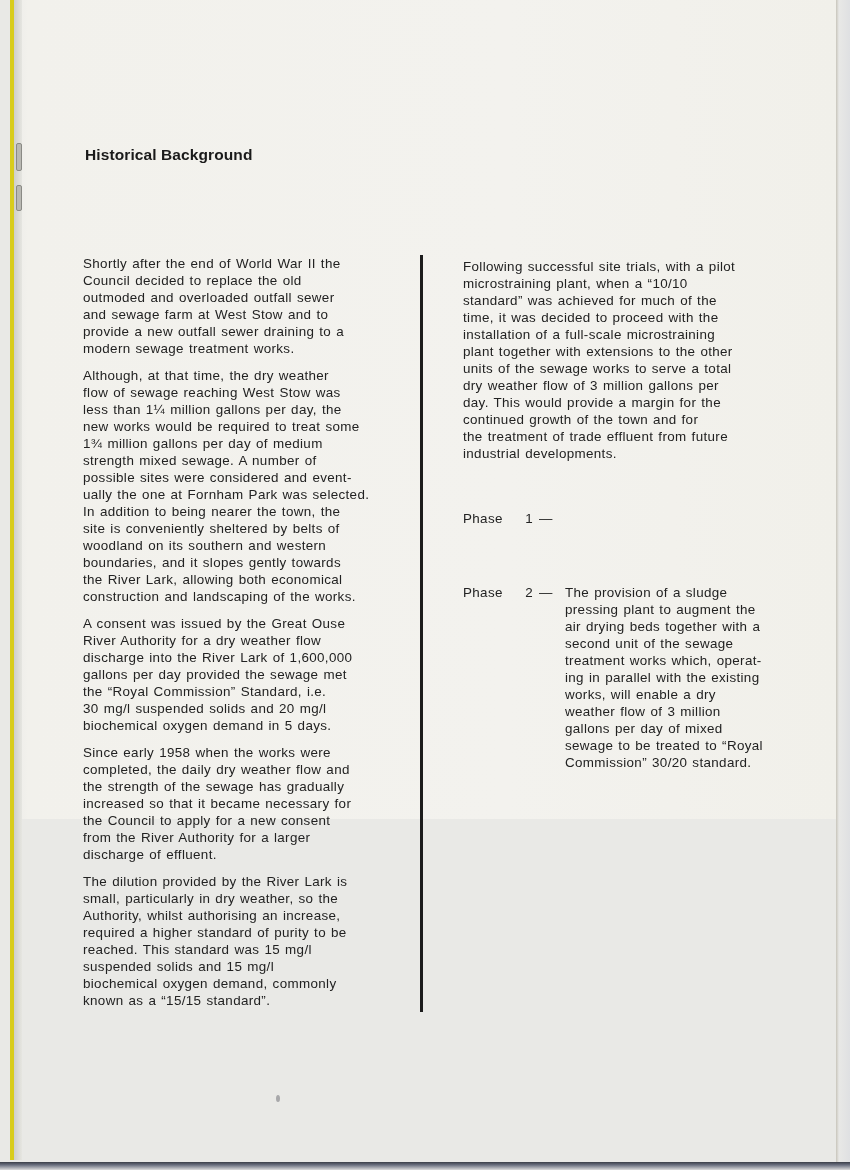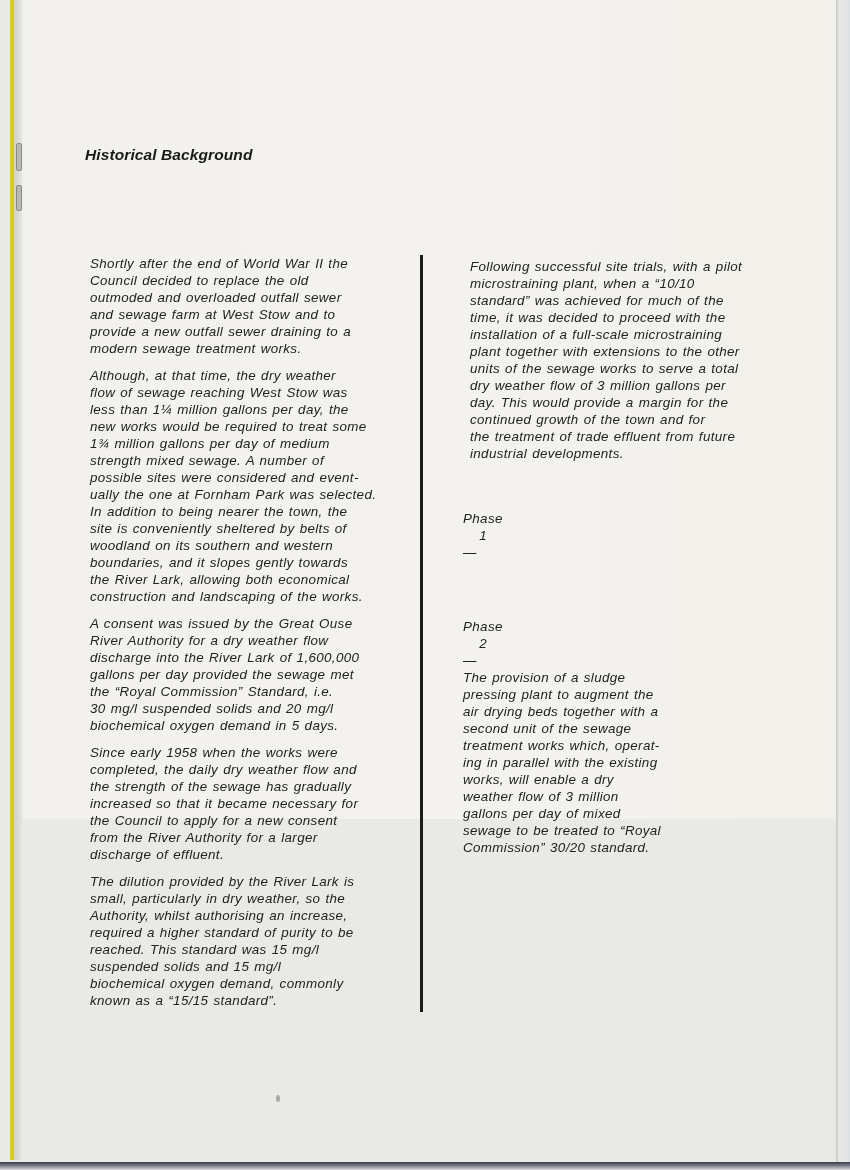--- a/index.html
+++ b/index.html
@@ -15,21 +15,20 @@
       font-family: "Liberation Sans", sans-serif;
       color: #1e1e1e;
     }
     .page {
       position: absolute;
       left: 10px;
       top: 0;
       width: 826px;
       height: 819px;
       background: linear-gradient(90deg, #ebebe7 0px, #f2f1ec 18px, #f3f2ee 60%, #f1f0ea 100%);
-      font-style: italic;
     }
     .binding-edge {
       position: absolute;
       left: 0;
       top: 0;
       width: 4px;
       height: 1160px;
       background: #d8cc1c;
     }
     .spine-shadow {
@@ -78,21 +77,21 @@
     }
     .col {
       position: absolute;
       font-size: 13.4px;
       line-height: 17px;
       letter-spacing: 0.35px;
       word-spacing: 1px;
       color: #222;
     }
     .col p {
-      margin: 0 0 10px 7px;
+      margin: 0 0 10px 0;
       white-space: pre-line;
     }
     .col-left {
       left: 73px;
       top: 255px;
       width: 320px;
     }
     .col-right {
       left: 453px;
       top: 258px;
@@ -105,21 +104,20 @@
       position: absolute;
       left: 410px;
       top: 255px;
       width: 3px;
       height: 757px;
       background: #1c1c1c;
     }
     .phase {
       display: flex;
       margin: 0;
-      flex-direction: column;
     }
     .phase-1 { margin-top: 48px; }
     .phase-2 { margin-top: 57px; }
     .phase-label {
       width: 46px;
       flex: none;
     }
     .phase-num {
       width: 24px;
       flex: none;

